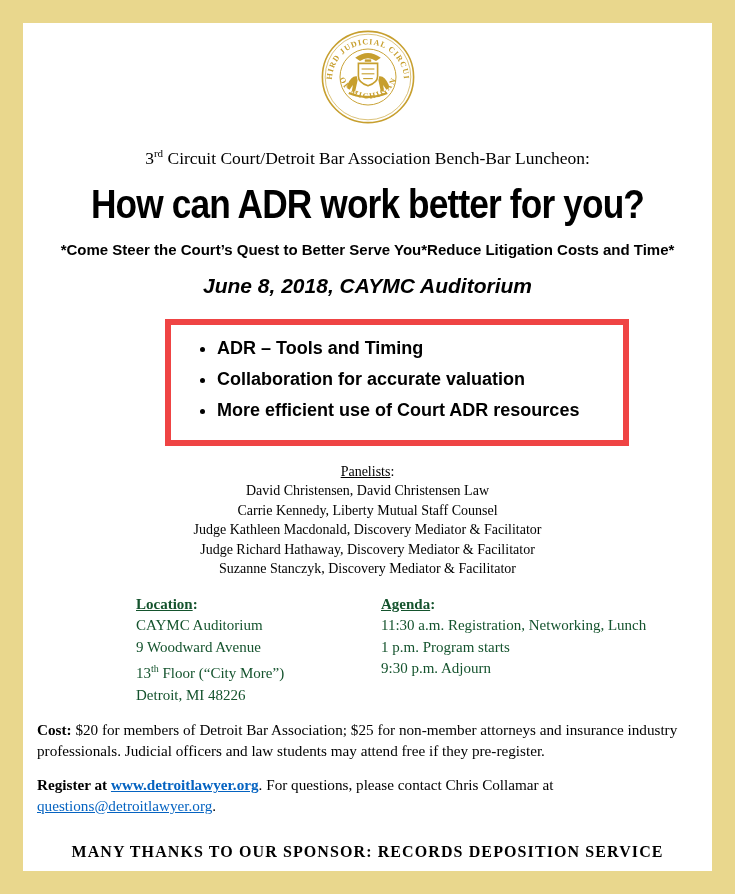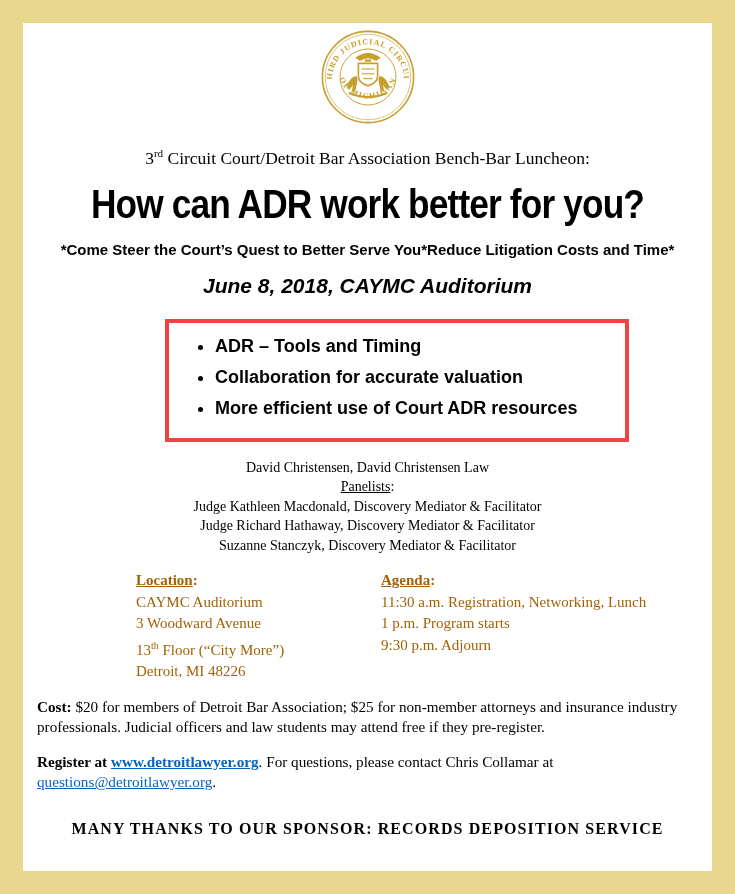--- a/index.html
+++ b/index.html
@@ -29,34 +29,34 @@
   .tagline{
     margin-top:14px;text-align:center;
     font-family:"Liberation Sans",sans-serif;font-weight:bold;font-size:15px;line-height:18px;color:#000;
   }
   .date-line{
     margin-top:15px;text-align:center;
     font-family:"Liberation Sans",sans-serif;font-weight:bold;font-style:italic;font-size:21px;line-height:24px;color:#000;
   }
   .topics-box{
     margin:21px 0 0 128px;width:464px;box-sizing:border-box;
-    border:4px solid #ef4444;padding:8px 8px 14px 20px;
+    border:6px solid #ef4444;padding:8px 8px 14px 20px;
   }
   .topics-box ul{margin:0;padding-left:26px;}
   .topics-box li{
     font-family:"Liberation Sans",sans-serif;font-weight:bold;font-size:18px;line-height:31px;color:#000;
   }
   .panelists{
     margin-top:16px;text-align:center;
     font-family:"Liberation Serif",serif;font-size:14px;line-height:19.5px;color:#000;
   }
   .u{text-decoration:underline;}
   .cols{
     display:flex;margin-top:15px;padding-left:99px;
-    font-family:"Liberation Serif",serif;font-size:15px;line-height:21.5px;color:#a16207;
+    font-family:"Liberation Serif",serif;font-size:15px;line-height:21.5px;color:#14532d;
   }
   .col-loc{width:245px;}
   .col-head{font-weight:bold;}
   .col sup,.cols sup{font-size:10px;}
   .para{
     margin:14px 0 0;width:670px;
     font-family:"Liberation Serif",serif;font-size:15.2px;line-height:20.5px;color:#000;
   }
   .para b{font-weight:bold;}
   a.link{color:var(--link,#0563c1);text-decoration:underline;cursor:pointer;}
@@ -113,32 +113,33 @@
 
     <div class="topics-box">
       <ul>
         <li>ADR – Tools and Timing</li>
         <li>Collaboration for accurate valuation</li>
         <li>More efficient use of Court ADR resources</li>
       </ul>
     </div>
 
     <div class="panelists">
+      <div><span class="u">Panelists</span><span>:</span></div>
       <div>David Christensen, David Christensen Law</div>
-      <div><span class="u">Panelists</span><span>:</span></div>
+      <div>Carrie Kennedy, Liberty Mutual Staff Counsel</div>
       <div>Judge Kathleen Macdonald, Discovery Mediator &amp; Facilitator</div>
       <div>Judge Richard Hathaway, Discovery Mediator &amp; Facilitator</div>
       <div>Suzanne Stanczyk, Discovery Mediator &amp; Facilitator</div>
     </div>
 
     <div class="cols">
       <div class="col col-loc">
         <div class="col-head"><span class="u">Location</span><span>:</span></div>
         <div>CAYMC Auditorium</div>
-        <div>3 Woodward Avenue</div>
+        <div>9 Woodward Avenue</div>
         <div><span>13</span><sup>th</sup><span> Floor (“City More”)</span></div>
         <div>Detroit, MI 48226</div>
       </div>
       <div class="col">
         <div class="col-head"><span class="u">Agenda</span><span>:</span></div>
         <div>11:30 a.m. Registration, Networking, Lunch</div>
         <div>1 p.m. Program starts</div>
         <div>9:30 p.m. Adjourn</div>
       </div>
     </div>

